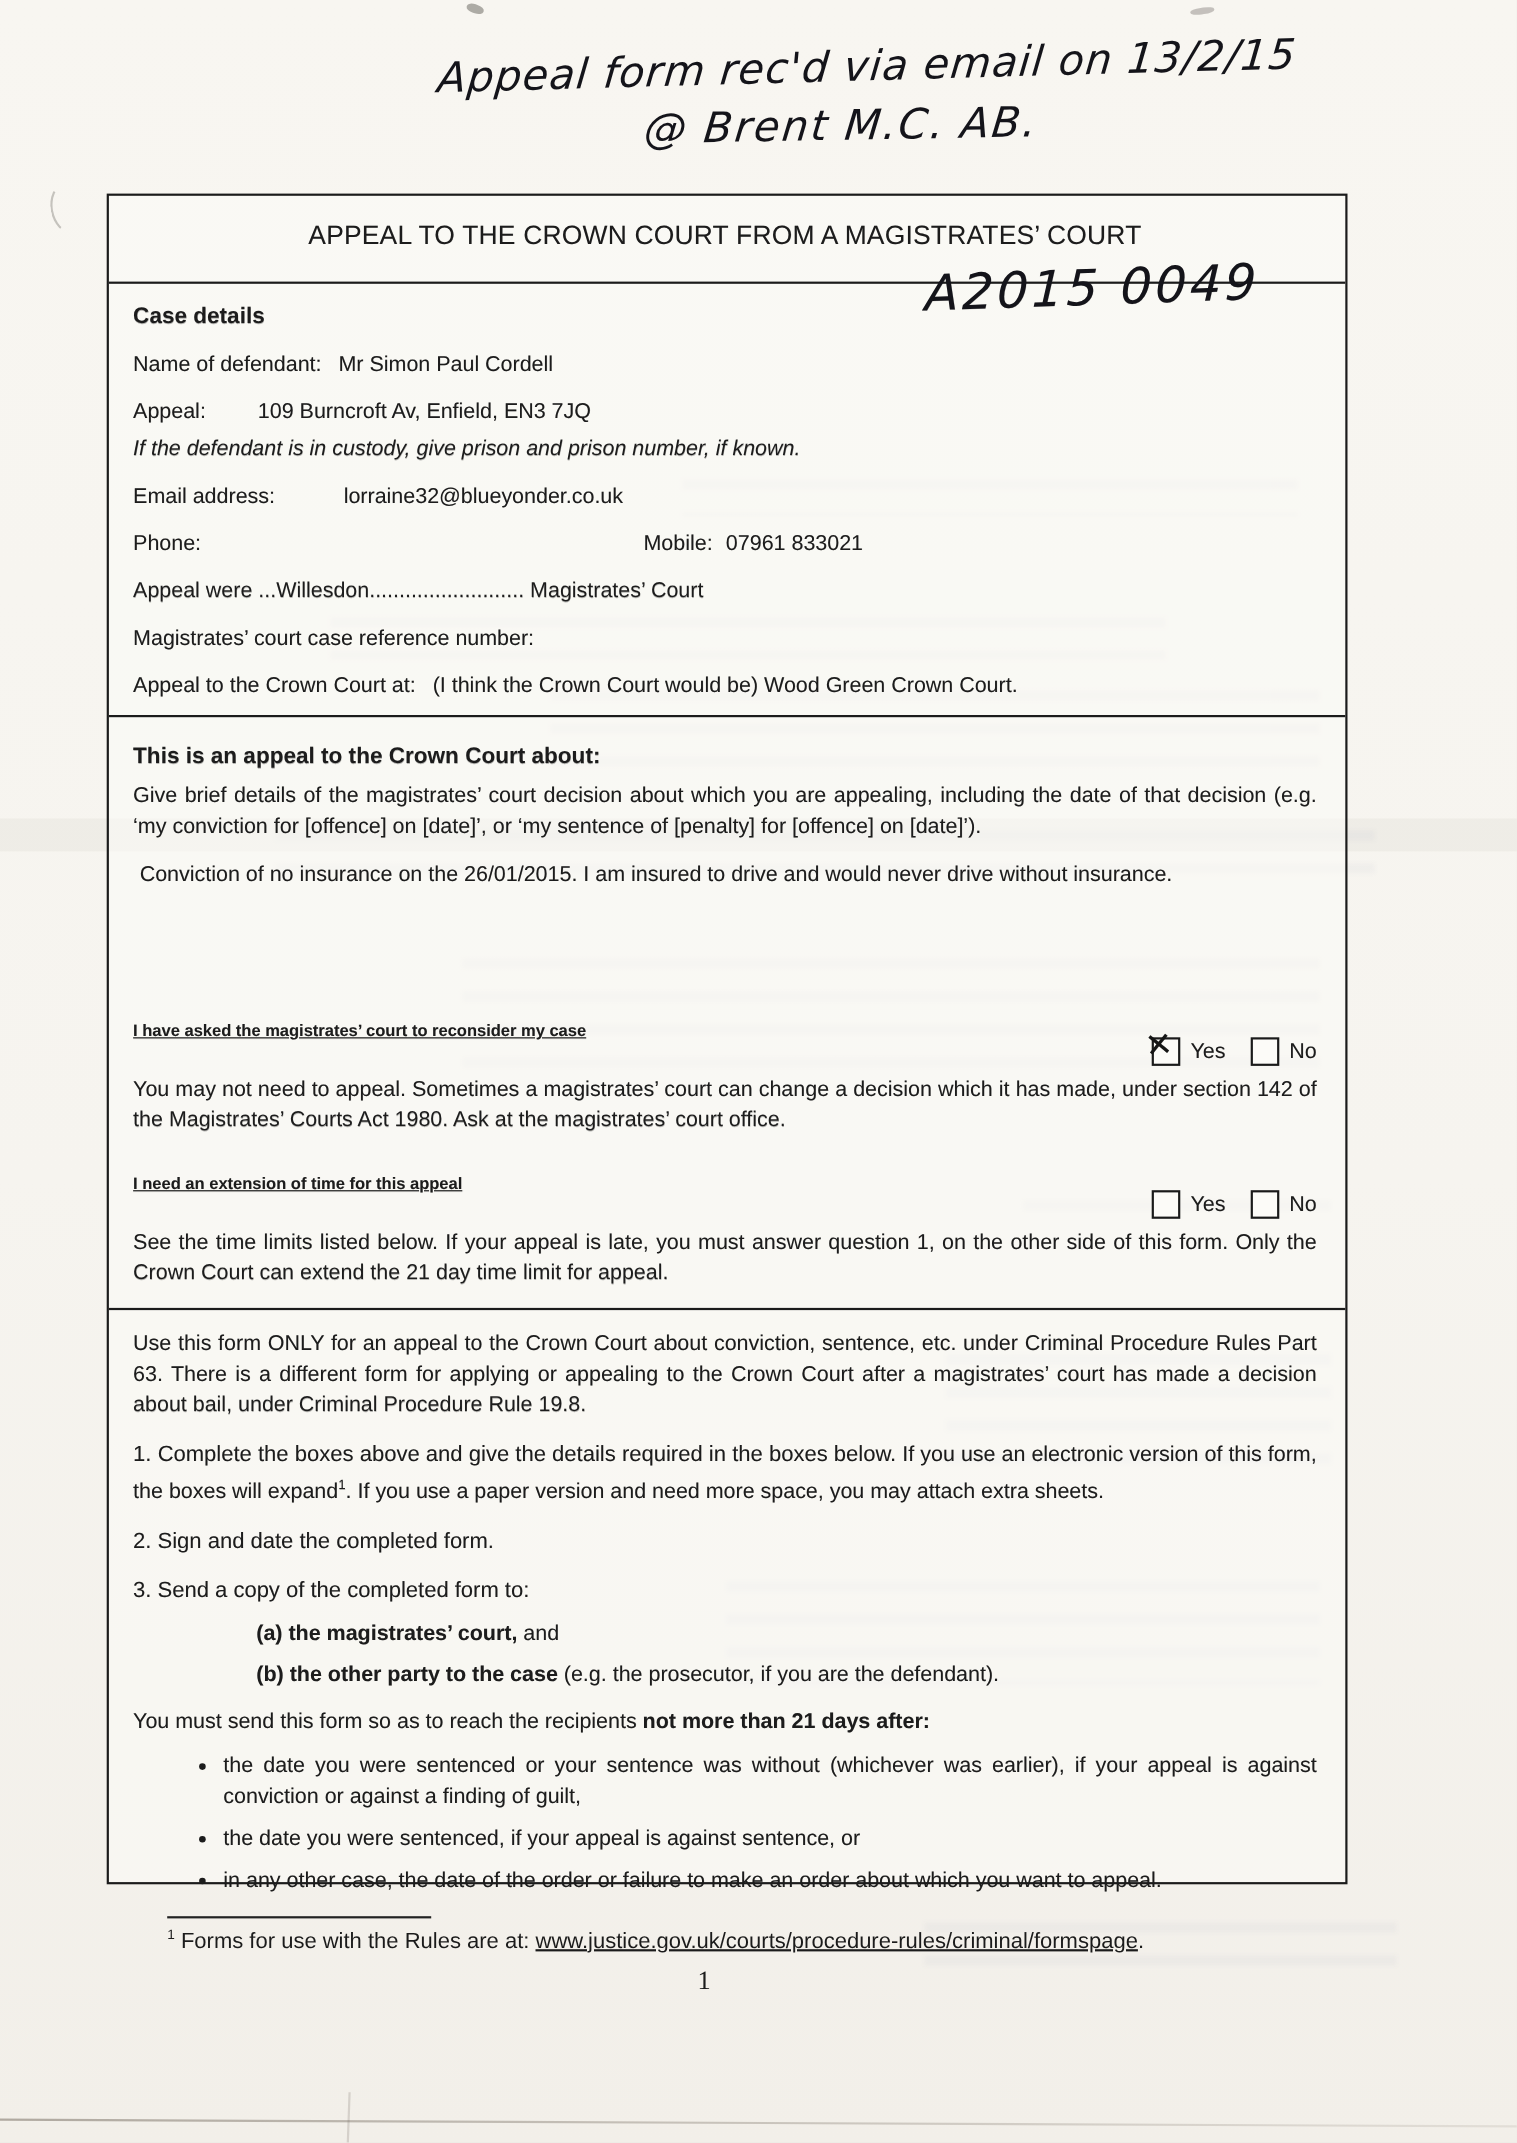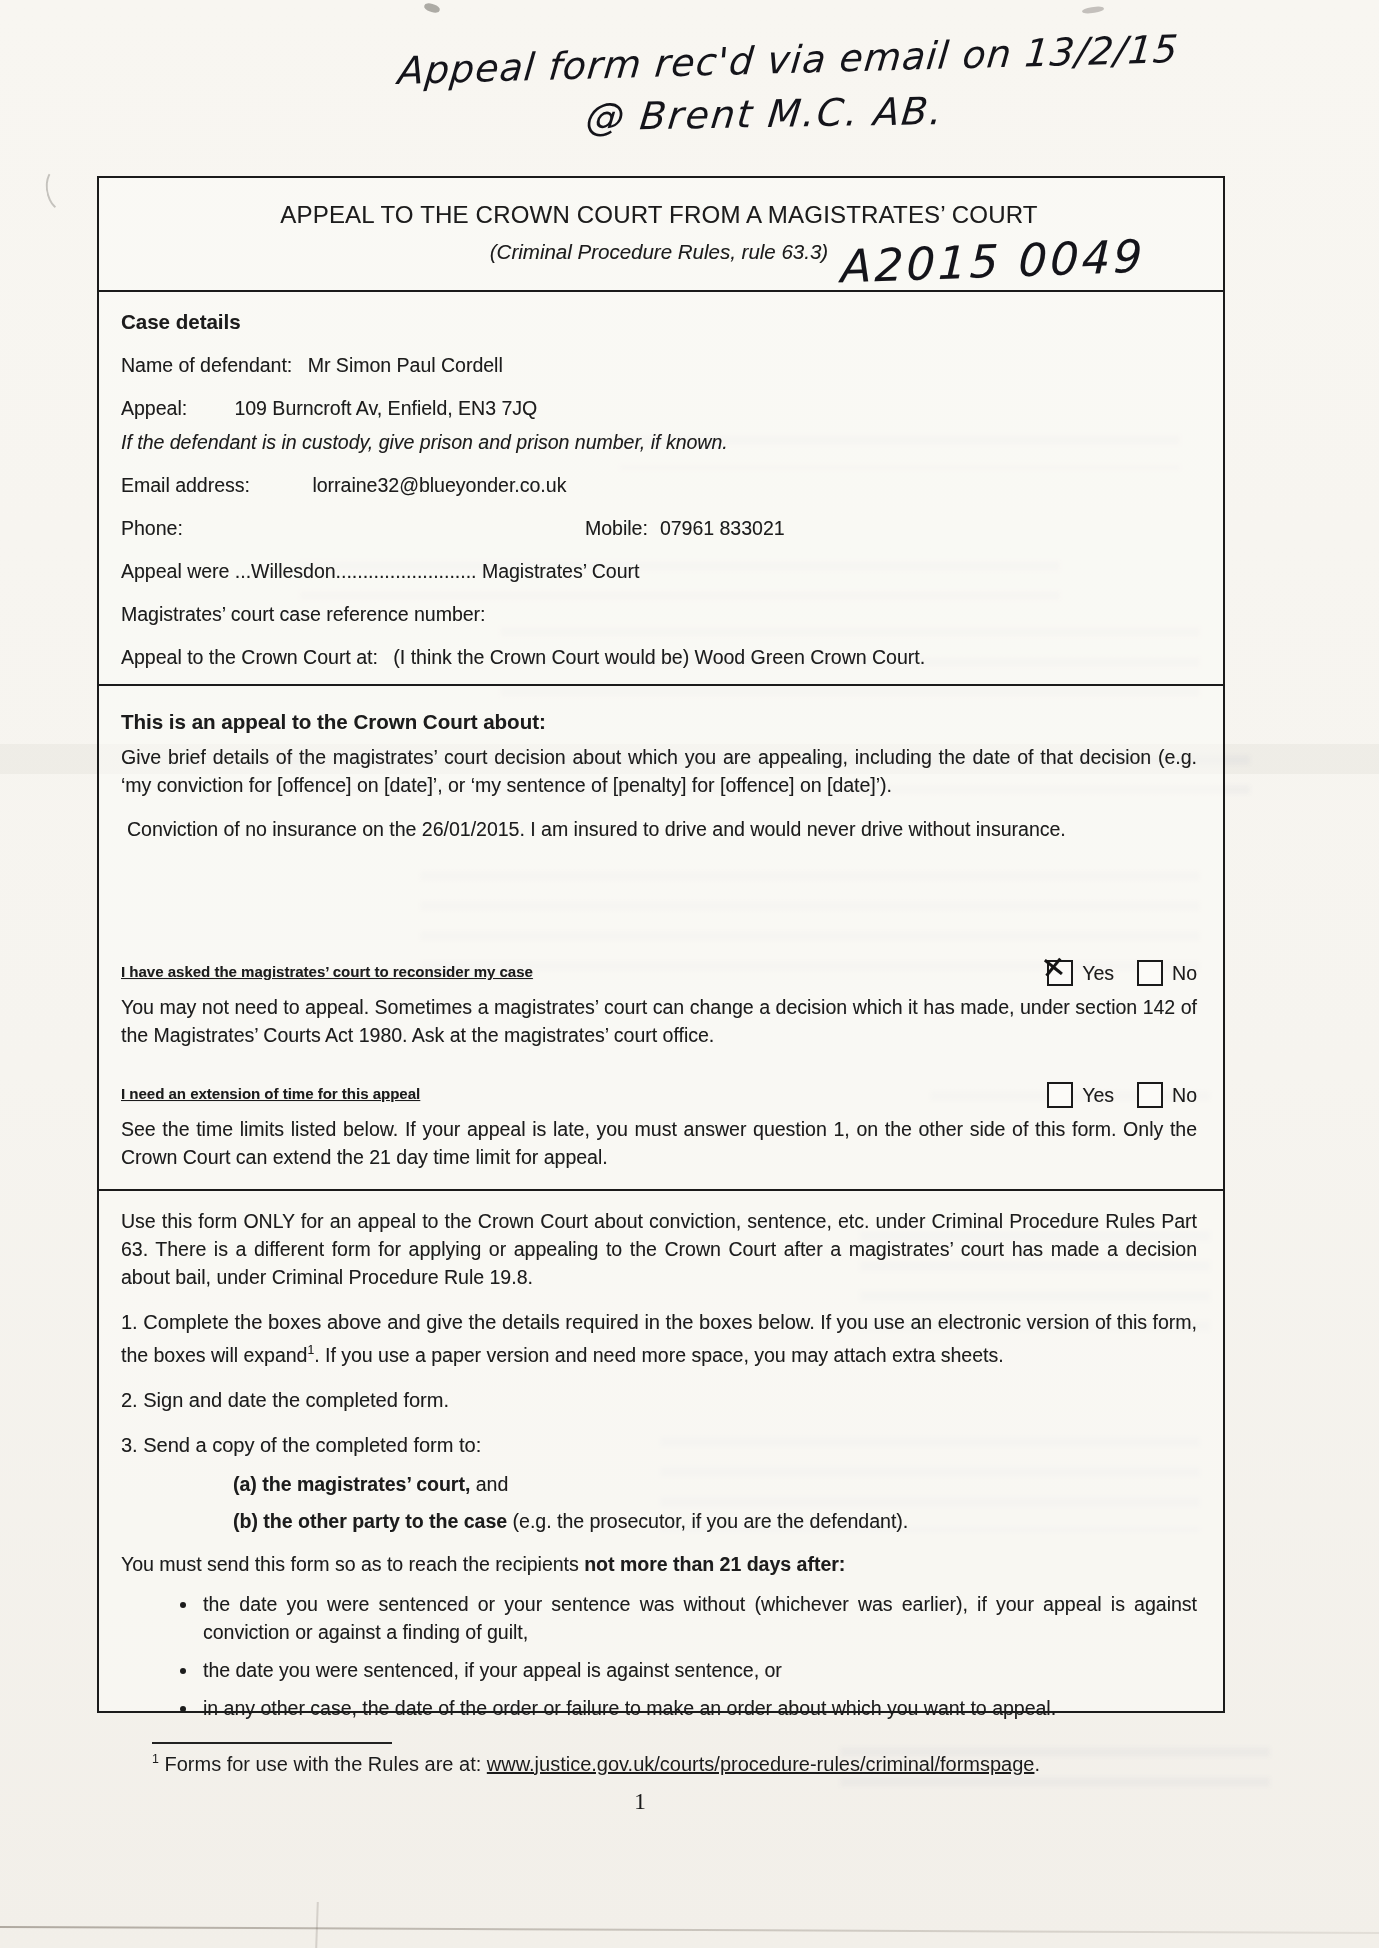--- a/index.html
+++ b/index.html
@@ -51,21 +51,21 @@
   .mobile-val{margin-left:12px;}
   .val-gap{margin-left:10px;}
   .hr2{margin-top:15px;}
   .hr3{margin-top:18px;}
   .para{margin-top:9px;text-align:justify;line-height:28px;}
   .answer{margin-top:18px;padding-left:6px;}
   .spacer-big{height:118px;}
   .q-row{display:flex;justify-content:space-between;align-items:flex-start;margin-top:0;}
   .q-row2{margin-top:32px;}
   .q-head{font-weight:bold;font-size:15px;line-height:26px;text-decoration:underline;}
-  .yn{display:flex;align-items:center;gap:9px;white-space:nowrap;padding-top:1px;}
+  .yn{display:flex;align-items:center;gap:9px;white-space:nowrap;padding-top:1px;margin-top:17px;}
   .yn .gap{width:5px;}
   .checkbox{
     display:inline-block;width:22px;height:22px;
     border:2.5px solid #1a1a1a;background:#fcfbf8;
     position:relative;flex:0 0 auto;
   }
   .checkbox.checked::after{
     content:"\2715";
     position:absolute;left:-8px;top:-6px;
     font-size:30px;font-weight:bold;color:#151515;
@@ -136,21 +136,20 @@
   <div class="bottom-edge"></div>
   <div class="bottom-tick"></div>
 
   <div class="hand note1">Appeal form rec'd via email on 13/2/15</div>
   <div class="hand note2">@ Brent M.C.  AB.</div>
 
   <div class="form-box">
 
     <div class="form-header">
       <div class="title">APPEAL TO THE CROWN COURT FROM A MAGISTRATES’ COURT</div>
-      <div class="subtitle">(Criminal Procedure Rules, rule 63.3)</div>
       <div class="hand case-ref">A2015 0049</div>
     </div>
 
     <div class="hr hr1"></div>
 
     <div>
       <div class="sec-title">Case details</div>
 
       <div class="row">
         <span>Name of defendant:</span>

